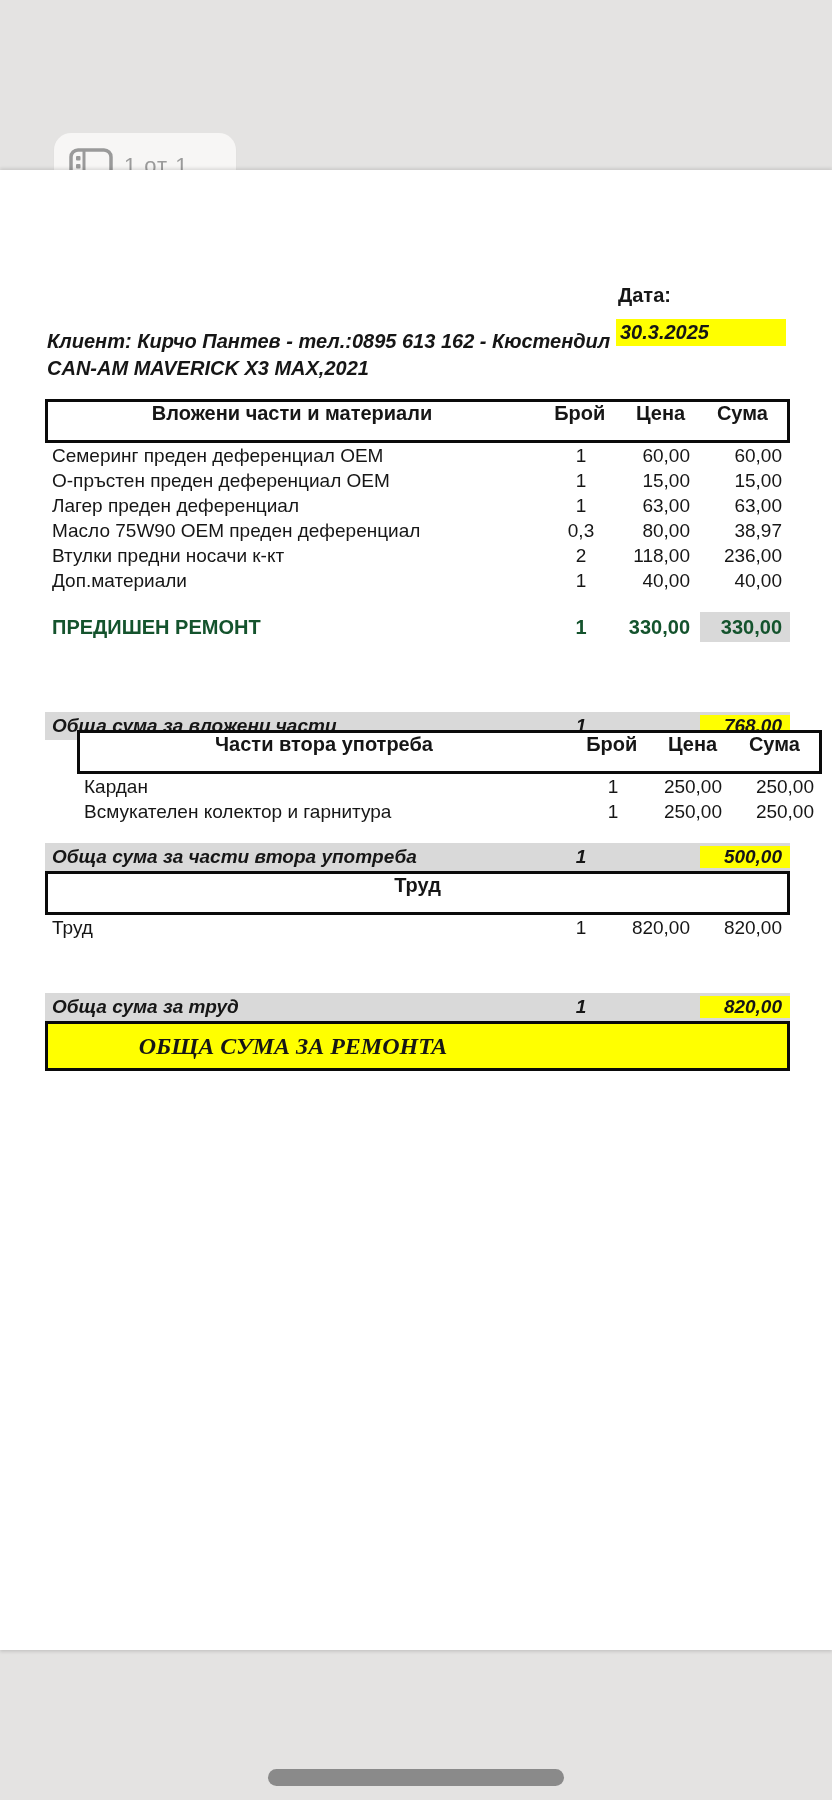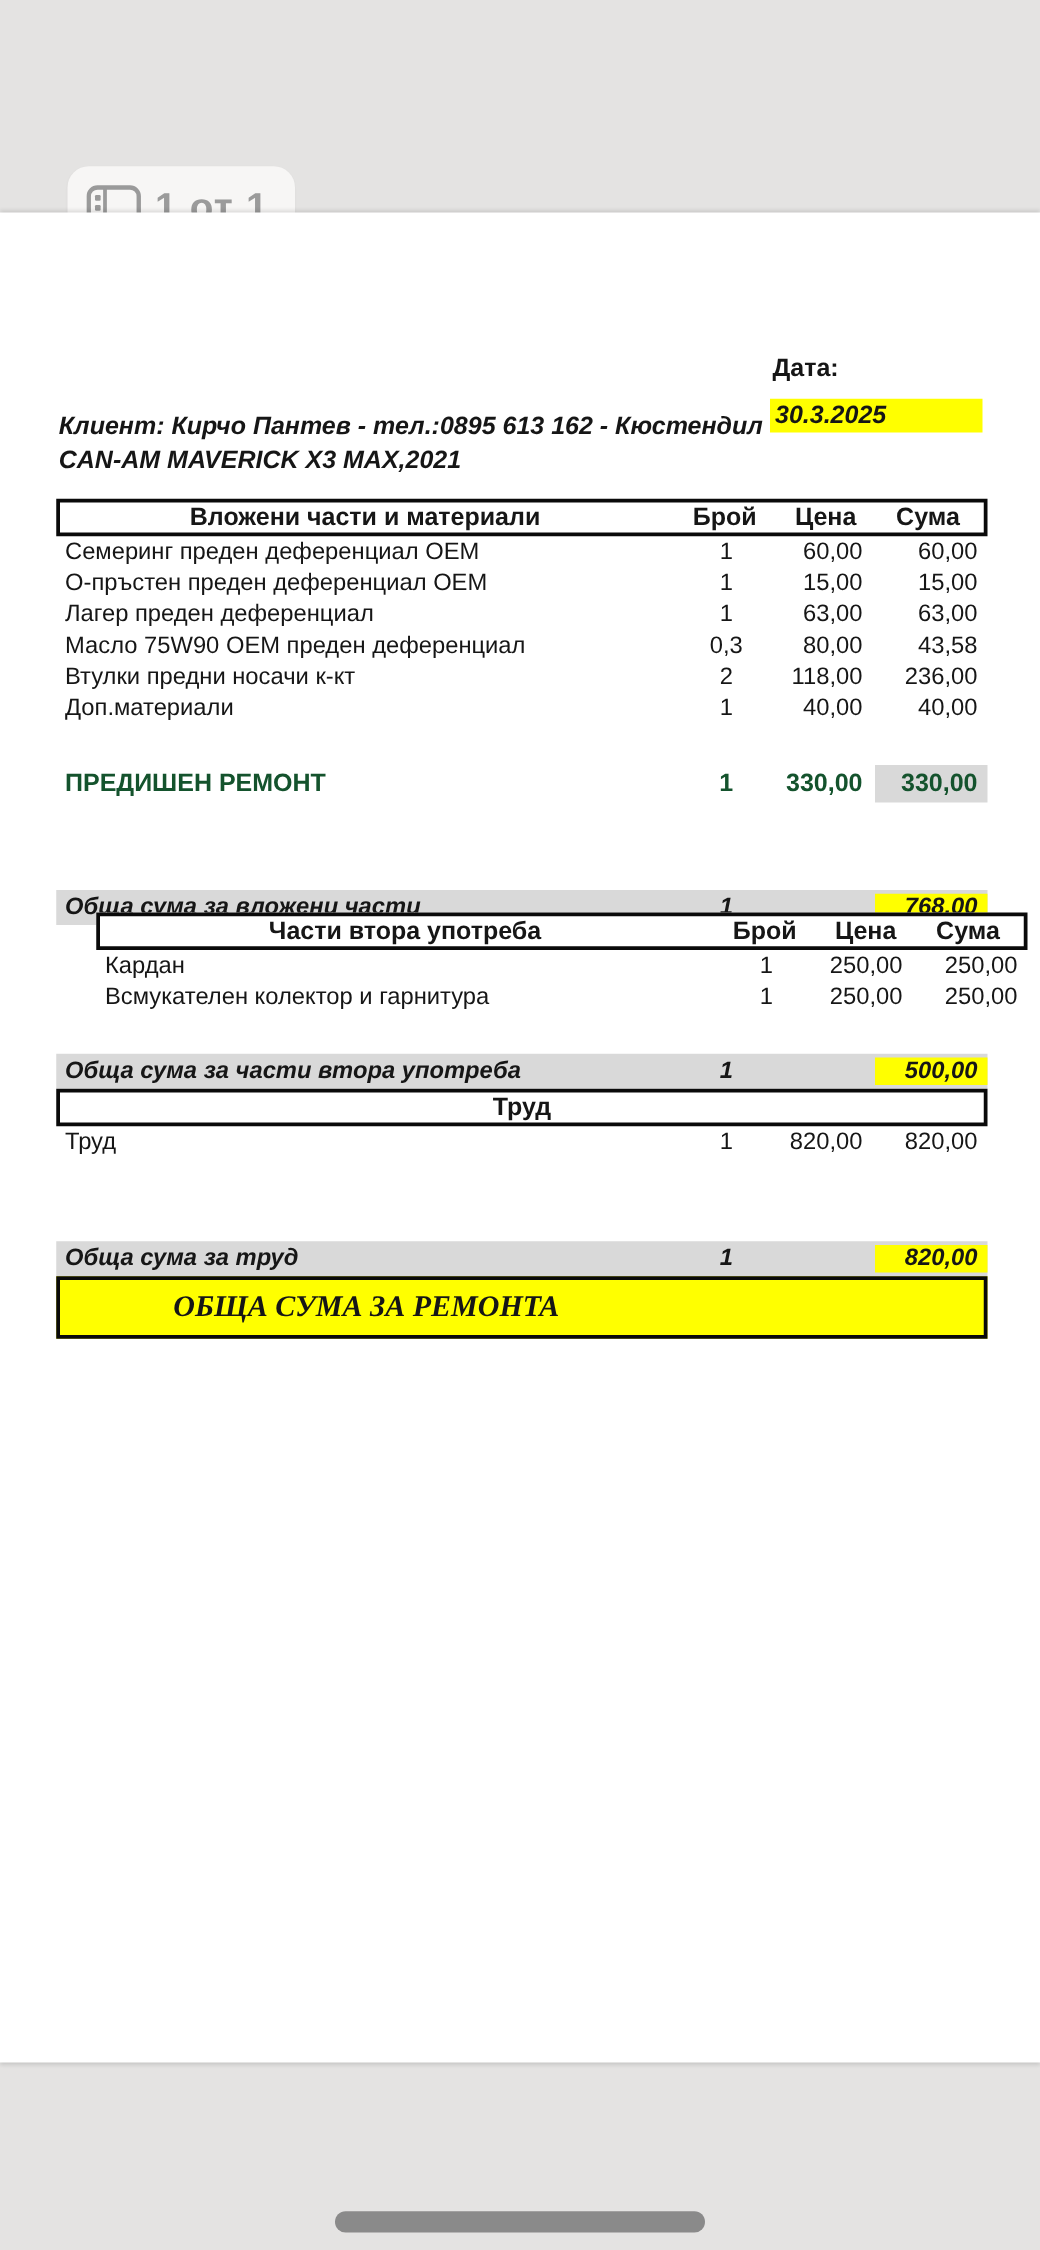--- a/index.html
+++ b/index.html
@@ -9,21 +9,21 @@
     font-family:"Liberation Sans","DejaVu Sans",sans-serif;
     color:#161616;
   }
   
   .page-pill{
     position:absolute;left:54px;top:133px;width:182px;height:66px;
     background:#f7f6f5;border-radius:17px;
     display:flex;align-items:center;gap:11px;padding-left:15px;box-sizing:border-box;
     box-shadow:0 1px 2px rgba(0,0,0,0.04);
   }
-  .page-pill .lbl{font-size:31px;font-weight:700;color:#9b9b9b;letter-spacing:1px;}
+  .page-pill .lbl{font-size:22px;font-weight:400;color:#9b9b9b;letter-spacing:1px;}
   .home-bar{
     position:absolute;left:268px;top:1769px;width:296px;height:17px;
     border-radius:9px;background:#8a8a8a;
   }
   
   .doc{
     position:absolute;left:0;top:170px;width:832px;height:1480px;background:#ffffff;
     box-shadow:0 -2px 3px rgba(0,0,0,0.10), 0 2px 3px rgba(0,0,0,0.12);
   }
   .client-block{position:absolute;left:47px;top:114px;font-weight:bold;font-style:italic;font-size:20px;line-height:27px;margin-top:44px;}
@@ -35,21 +35,21 @@
   }
   
   .tbl{position:absolute;left:45px;width:745px;}
   .trow,.thead,.srow{display:flex;box-sizing:border-box;}
   .c{box-sizing:border-box;}
   .c.name{width:492px;padding-left:7px;}
   .c.qty{width:88px;text-align:center;}
   .c.price{width:75px;text-align:right;padding-right:10px;}
   .c.sum{width:90px;text-align:right;padding-right:8px;}
   .thead{
-    height:30px;border:3px solid #0a0a0a;align-items:flex-end;
+    height:44px;border:3px solid #0a0a0a;align-items:flex-start;
     font-weight:bold;font-size:20px;background:#fff;
   }
   .thead .c.name{text-align:center;padding-left:0;}
   .thead-single{justify-content:center;text-align:center;}
   .trow{height:25px;align-items:center;font-size:19px;}
   .srow{
     height:28px;align-items:center;background:#d9d9d9;
     font-weight:bold;font-style:italic;font-size:19px;
   }
   .srow .c.sum{background:#ffff00;}
@@ -124,21 +124,21 @@
     <div class="trow">
       <div class="c name">Лагер преден деференциал</div>
       <div class="c qty">1</div>
       <div class="c price">63,00</div>
       <div class="c sum">63,00</div>
     </div>
     <div class="trow">
       <div class="c name">Масло 75W90 ОЕМ преден деференциал</div>
       <div class="c qty">0,3</div>
       <div class="c price">80,00</div>
-      <div class="c sum">43,58</div>
+      <div class="c sum">38,97</div>
     </div>
     <div class="trow">
       <div class="c name">Втулки предни носачи к-кт</div>
       <div class="c qty">2</div>
       <div class="c price">118,00</div>
       <div class="c sum">236,00</div>
     </div>
     <div class="trow">
       <div class="c name">Доп.материали</div>
       <div class="c qty">1</div>

